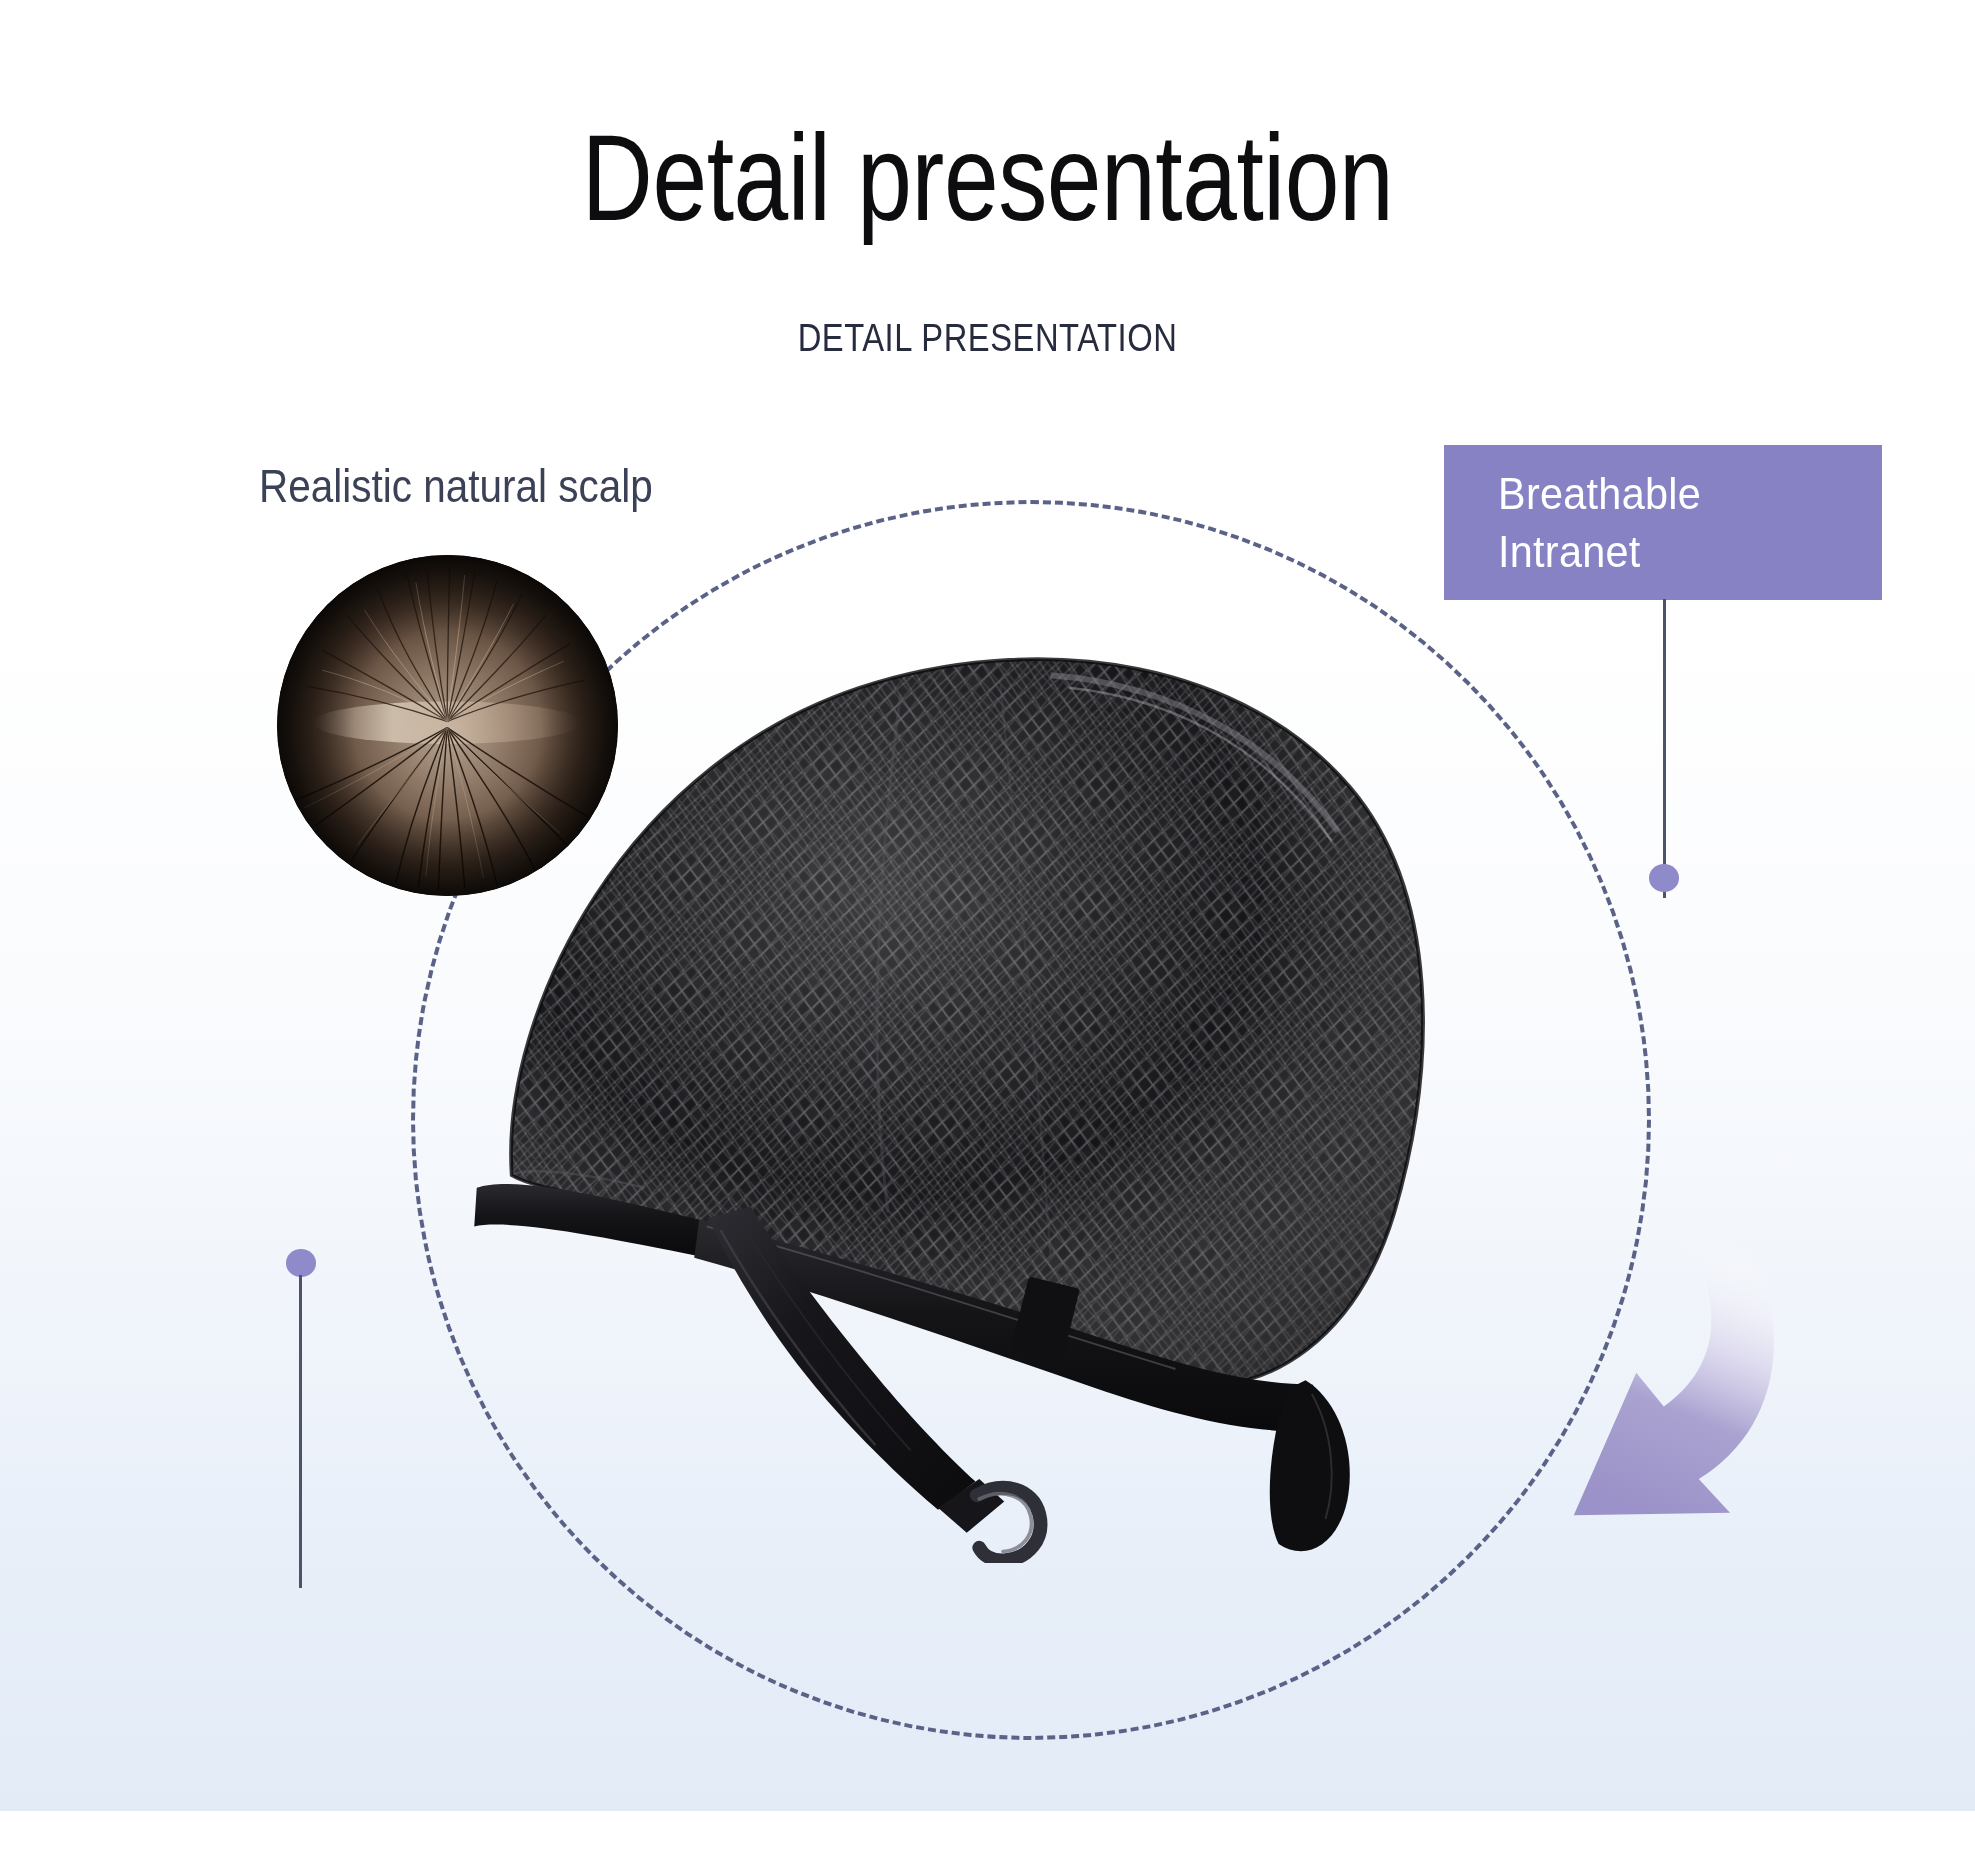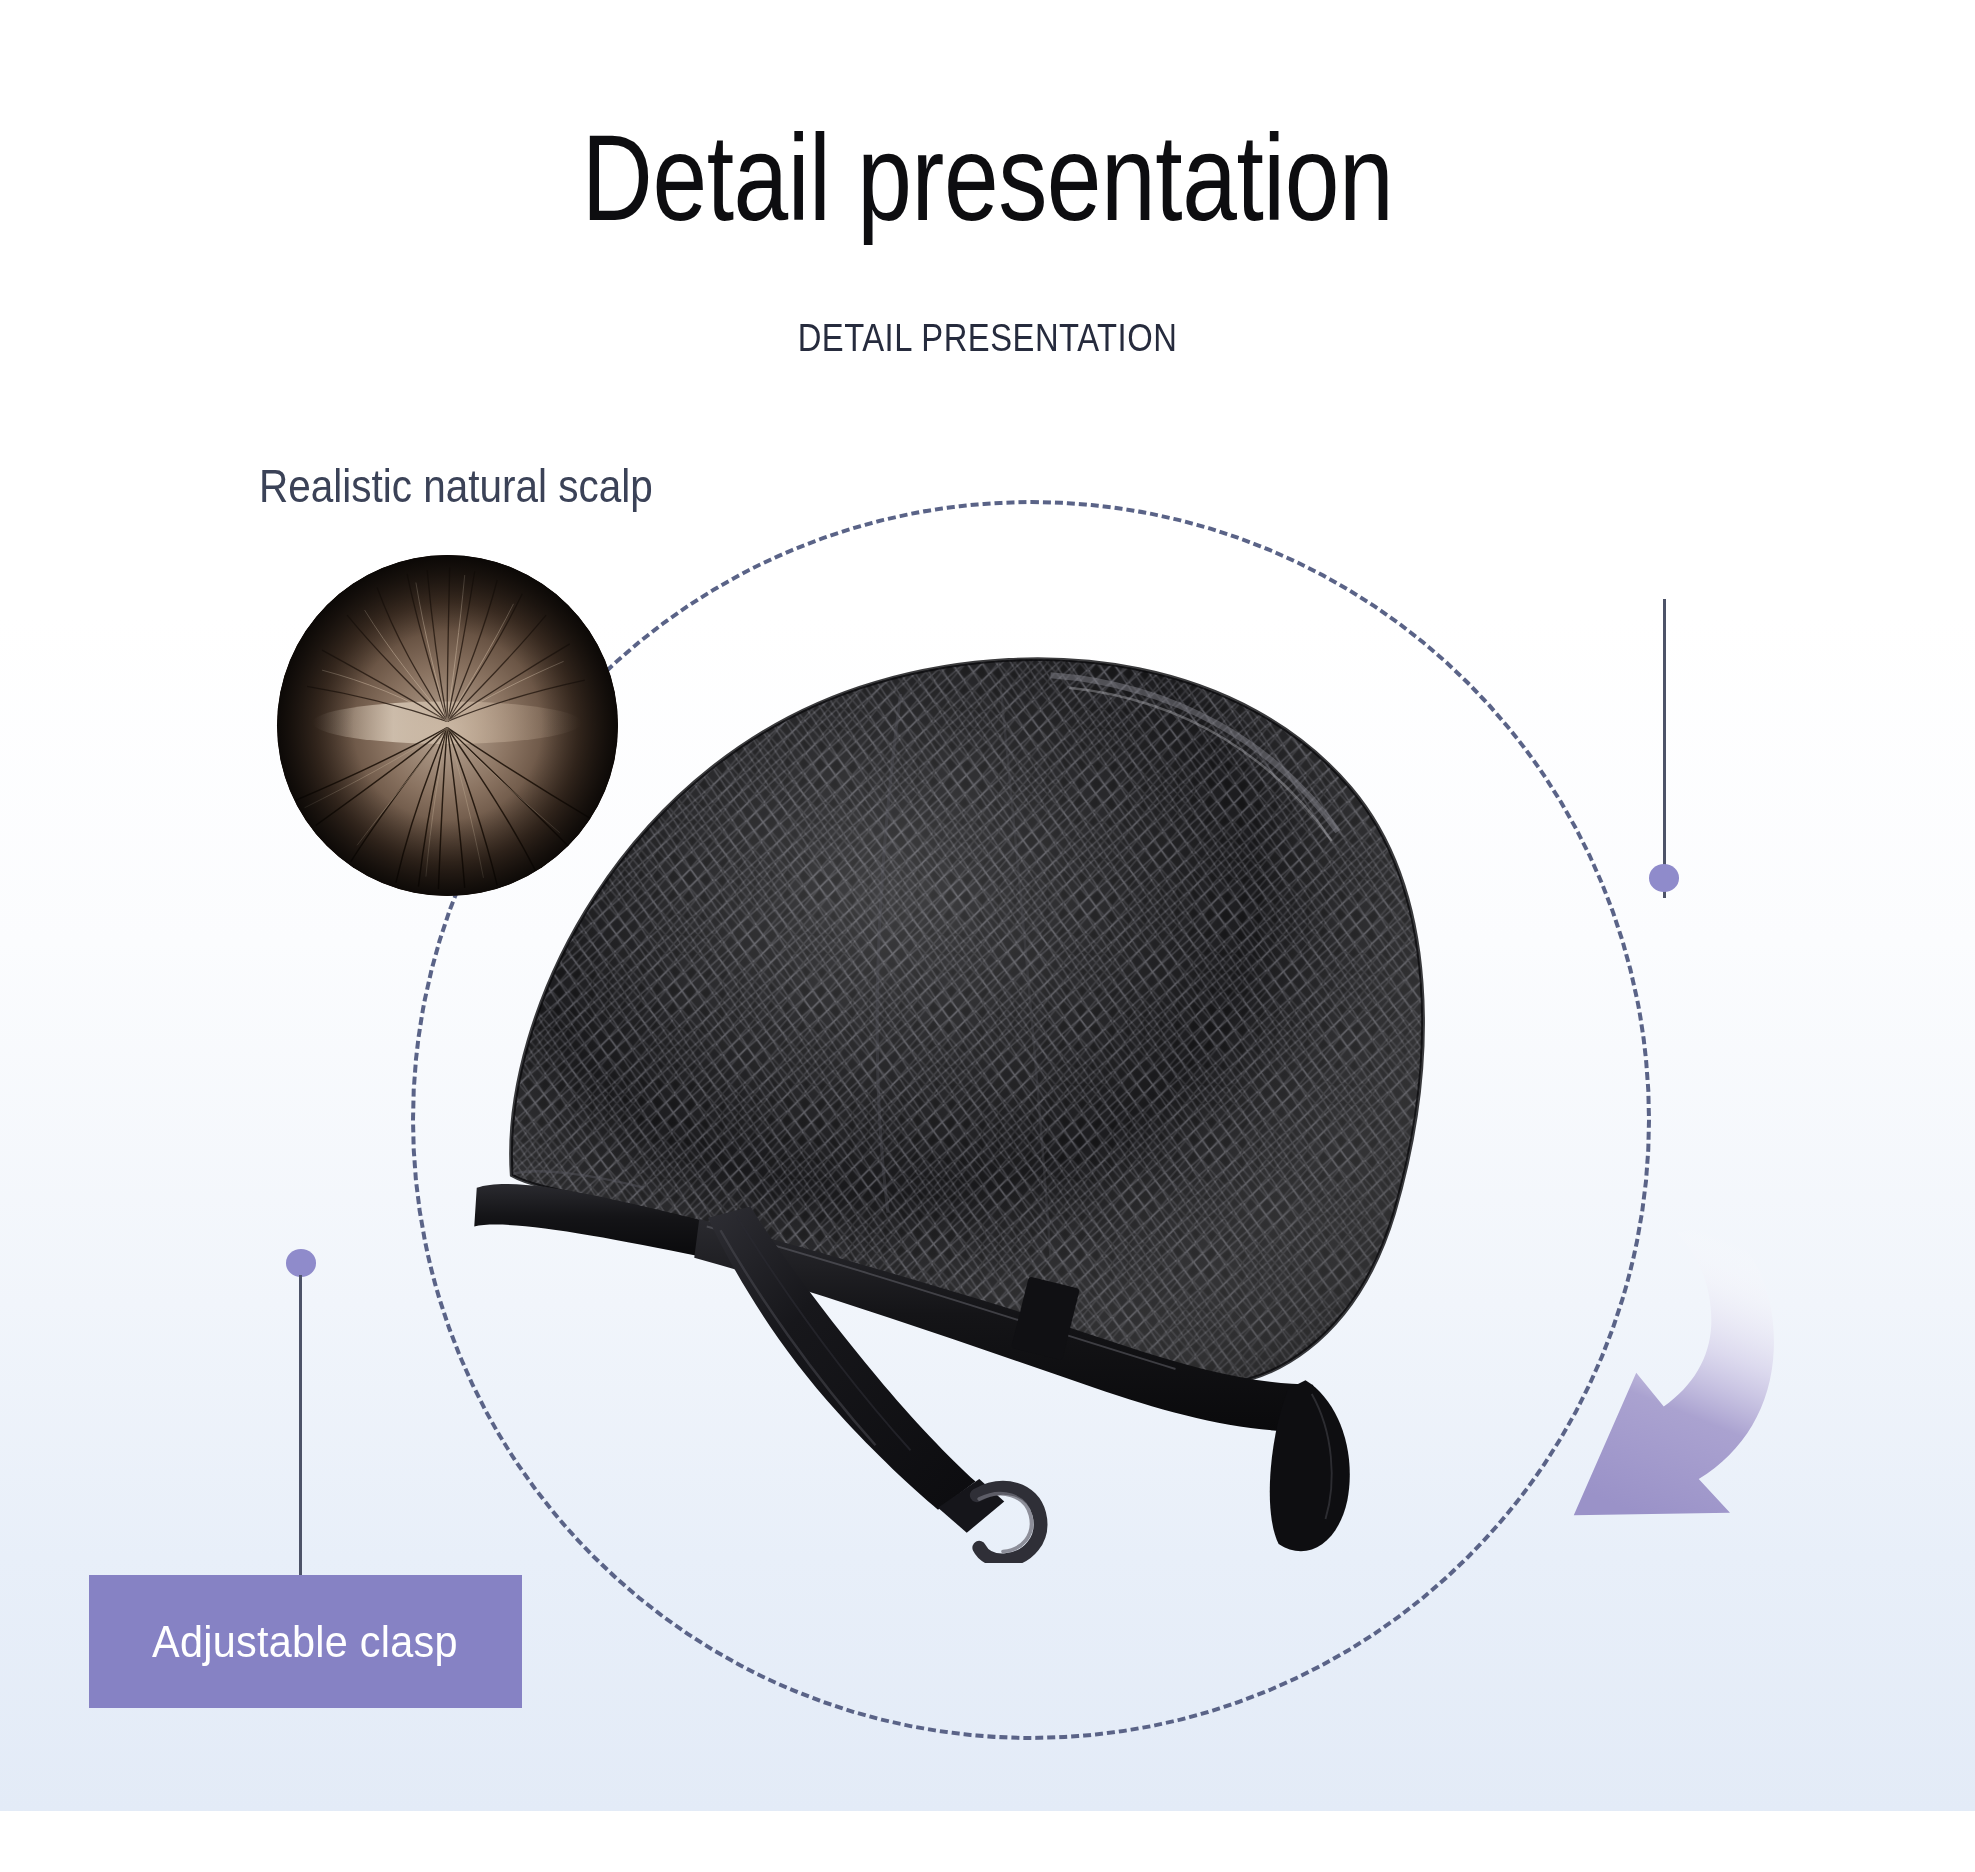--- a/index.html
+++ b/index.html
@@ -368,28 +368,31 @@
 
         <radialGradient id="vig" cx="50%" cy="50%" r="50%">
           <stop offset="55%" stop-color="#000" stop-opacity="0"></stop>
           <stop offset="100%" stop-color="#000" stop-opacity="0.75"></stop>
         </radialGradient>
         <rect width="545" height="545" fill="url(#vig)"></rect>
       </g>
     </svg>
   </div>
 
+  <div id="badge-breathable" class="badge">
+    <div class="badge-text">
+      <div>Breathable</div>
+      <div>Intranet</div>
+    </div>
+  </div>
   <div id="callout-line-right" class="callout-line"></div>
   <div id="callout-dot-right" class="callout-dot"></div>
 
   <div id="callout-dot-left" class="callout-dot"></div>
   <div id="callout-line-left" class="callout-line"></div>
-  <div id="badge-clasp" class="badge">
-    <div class="badge-text">Adjustable clasp</div>
-  </div>
 
   <div id="curved-arrow">
     <svg viewBox="0 0 620 520" xmlns="http://www.w3.org/2000/svg">
       <defs>
         <linearGradient id="arrowGrad" x1="0.62" y1="0" x2="0.34" y2="1">
           <stop offset="0%" stop-color="#ffffff" stop-opacity="0"></stop>
           <stop offset="16%" stop-color="#f2f0f8" stop-opacity="0.35"></stop>
           <stop offset="38%" stop-color="#d6d1ea" stop-opacity="0.75"></stop>
           <stop offset="62%" stop-color="#aaa2d0"></stop>
           <stop offset="100%" stop-color="#9a92c8"></stop>

